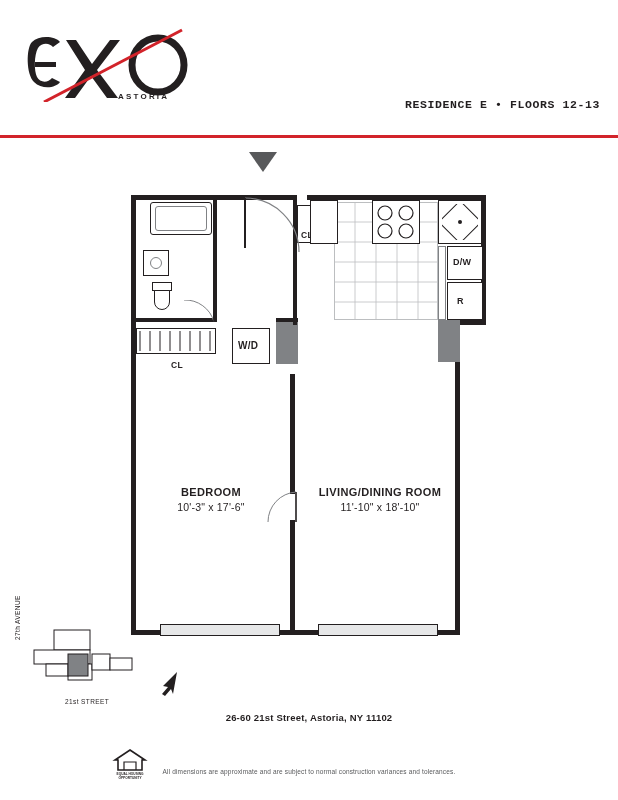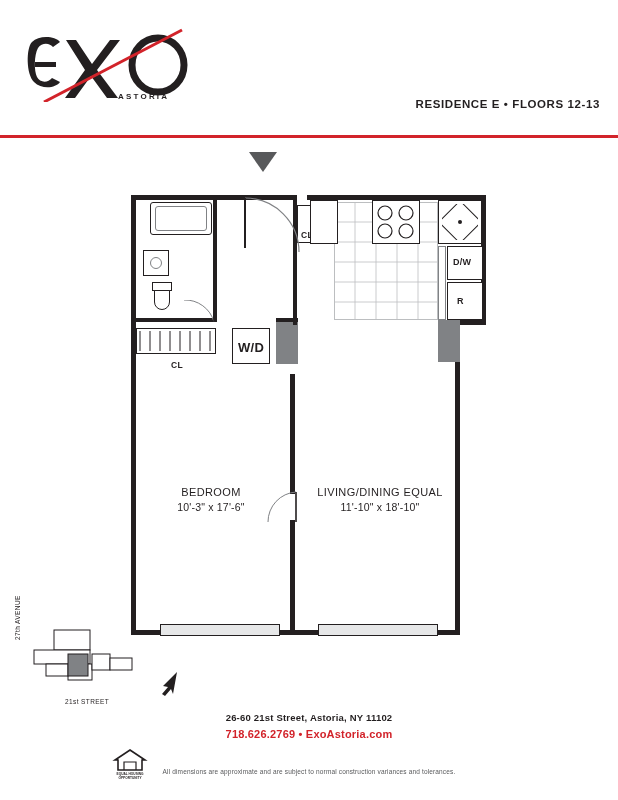--- a/index.html
+++ b/index.html
@@ -16,21 +16,21 @@
   
   .logo{
     position:absolute;left:22px;top:22px;width:170px;height:80px;
   }
   .logo svg{display:block;}
   .logo-sub{
     position:absolute;left:118px;top:92px;
     font-size:8px;letter-spacing:2.2px;color:#231f20;font-weight:bold;
   }
   .header-right{
-    position:absolute;right:18px;top:98px;text-align:right;
+    position:absolute;right:18px;top:98px;text-align:right;font-family:Liberation Mono, monospace;
   }
   .header-right .line1{
     font-size:11.5px;font-weight:bold;letter-spacing:.6px;color:#231f20;
   }
   .header-right .line2{
     font-size:10.5px;letter-spacing:.5px;color:#231f20;margin-top:3px;
   }
   .rule{
     position:absolute;left:0;top:135px;width:618px;height:3px;background:#d2232a;
   }
@@ -43,21 +43,21 @@
     border-left:14px solid transparent;border-right:14px solid transparent;
     border-top:20px solid #58595b;
   }
 
   
   .wall{position:absolute;background:#231f20;}
 
   .room-label{
     position:absolute;text-align:center;color:#231f20;
   }
-  .room-label .nm{font-size:11px;font-weight:normal;letter-spacing:.4px;}
+  .room-label .nm{font-size:11px;font-weight:bold;letter-spacing:.4px;}
   .room-label .dim{font-size:10.5px;margin-top:3px;letter-spacing:.2px;}
 
   .tag{
     position:absolute;font-size:8.5px;font-weight:bold;color:#231f20;letter-spacing:.3px;
   }
 
   .box{
     position:absolute;border:1.5px solid #231f20;background:#fff;box-sizing:border-box;
   }
   .boxgray{
@@ -168,21 +168,21 @@
       <line x1="23" y1="2" x2="23" y2="22" stroke="#231f20" stroke-width="1"></line>
       <line x1="33" y1="2" x2="33" y2="22" stroke="#231f20" stroke-width="1"></line>
       <line x1="43" y1="2" x2="43" y2="22" stroke="#231f20" stroke-width="1"></line>
       <line x1="53" y1="2" x2="53" y2="22" stroke="#231f20" stroke-width="1"></line>
       <line x1="63" y1="2" x2="63" y2="22" stroke="#231f20" stroke-width="1"></line>
       <line x1="73" y1="2" x2="73" y2="22" stroke="#231f20" stroke-width="1"></line>
     </svg>
     <div class="tag" style="left:171px;top:210px;">CL</div>
 
     <div class="box" style="left:232px;top:178px;width:38px;height:36px;"></div>
-    <div class="tag" style="left:238px;top:190px;font-size:13px;">W/D</div>
+    <div class="tag" style="left:238px;top:190px;font-size:10px;">W/D</div>
 
     <div class="boxgray" style="left:276px;top:172px;width:22px;height:42px;"></div>
     <div class="wall" style="left:276px;top:168px;width:22px;height:4px;"></div>
 
     <div class="wall" style="left:293px;top:45px;width:4px;height:130px;"></div>
 
     <div class="thin" style="left:297px;top:55px;width:40px;height:38px;"></div>
     <div class="tag" style="left:301px;top:80px;">CL</div>
 
     <svg style="position:absolute;left:243px;top:46px;" width="58" height="56">
@@ -234,21 +234,21 @@
     <svg style="position:absolute;left:266px;top:340px;" width="32" height="34">
       <path d="M30 2 A30 30 0 0 0 2 32" fill="none" stroke="#808285" stroke-width="1"></path>
       <line x1="30" y1="2" x2="30" y2="32" stroke="#231f20" stroke-width="1.6"></line>
     </svg>
 
     <div class="room-label" style="left:136px;top:336px;width:150px;">
       <div class="nm">BEDROOM</div>
       <div class="dim">10'-3" x 17'-6"</div>
     </div>
     <div class="room-label" style="left:300px;top:336px;width:160px;">
-      <div class="nm">LIVING/DINING EQUAL</div>
+      <div class="nm">LIVING/DINING ROOM</div>
       <div class="dim">11'-10" x 18'-10"</div>
     </div>
   </div>
 
   <div class="keymap">
     <svg width="150" height="70" viewBox="0 0 150 70">
       <g fill="#ffffff" stroke="#231f20" stroke-width="1">
         <rect x="44" y="10" width="36" height="20"></rect>
         <rect x="24" y="30" width="56" height="14"></rect>
         <rect x="58" y="44" width="24" height="16"></rect>
@@ -261,21 +261,20 @@
     <div class="st-v">27th AVENUE</div>
     <div class="st-h">21st STREET</div>
   </div>
 
   <svg class="northarrow" viewBox="0 0 26 26">
     <path d="M22 2 L8 16 L13 17 L7 24 L10 26 L16 19 L18 24 Z" fill="#231f20"></path>
   </svg>
 
   <div class="footer">
     <div class="addr">26-60 21st Street, Astoria, NY 11102</div>
-    <div class="phone">718.626.2769 • ExoAstoria.com</div>
   </div>
 
   <div class="eho">
     <svg width="36" height="24" viewBox="0 0 36 24">
       <path d="M18 2 L33 12 L30 12 L30 22 L6 22 L6 12 L3 12 Z" fill="none" stroke="#231f20" stroke-width="1.6"></path>
       <path d="M12 22 L12 14 L24 14 L24 22" fill="none" stroke="#231f20" stroke-width="1.2"></path>
     </svg>
     <div class="ehotxt">EQUAL HOUSING OPPORTUNITY</div>
   </div>
 

